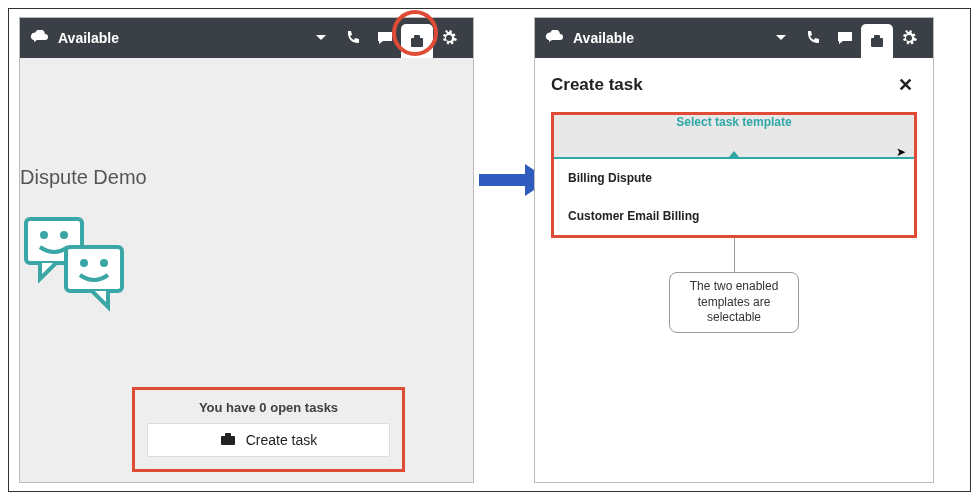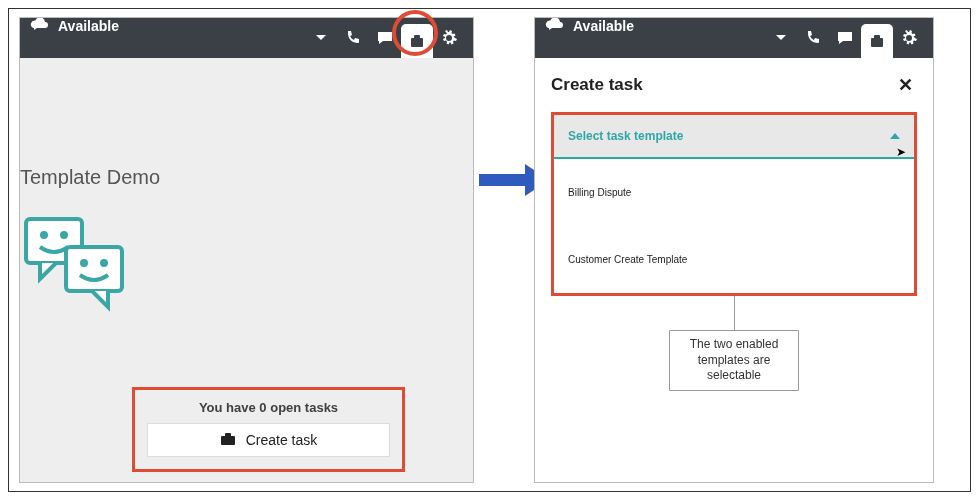--- a/index.html
+++ b/index.html
@@ -26,21 +26,21 @@
     display: flex;
     flex-direction: column;
     position: relative;
   }
   .panel.left { width: 455px; height: 466px; }
   .panel.right { width: 400px; height: 466px; margin-left: 30px; }
   .topbar {
     background: #3a4045;
     height: 40px;
     display: flex;
-    align-items: flex-start;
+    align-items: center;
     color: #fff;
     padding: 0 8px 0 10px;
     position: relative;
   }
   .topbar .status-icon { margin-right: 8px; display: inline-flex; }
   .topbar .status-text { font-size: 14px; font-weight: 600; flex: 0 0 auto; }
   .topbar .spacer { flex: 1; }
   .topbar-icons { display: flex; align-items: center; gap: 0; }
   .topbar-btn {
     width: 32px; height: 40px;
@@ -138,59 +138,60 @@
   }
   .template-header {
     background: #e8e8e8;
     border-bottom: 2px solid #2fa7a7;
     height: 44px;
     display: flex;
     align-items: center;
     padding: 0 14px;
     justify-content: space-between;
     position: relative;
+    flex-direction: column;
   }
   .template-placeholder {
     color: #2fa7a7;
     font-size: 12px;
     font-weight: 600;
   }
   .template-caret {
     width: 0; height: 0;
     border-left: 5px solid transparent;
     border-right: 5px solid transparent;
     border-bottom: 6px solid #2fa7a7;
   }
   .cursor-pointer {
     position: absolute;
     right: 8px; bottom: -2px;
     font-size: 12px;
   }
   .template-item {
-    padding: 28px 14px;
-    font-size: 10px;
-    font-weight: 400;
+    padding: 12px 14px;
+    font-size: 12px;
+    font-weight: 700;
     color: #222;
     cursor: pointer;
     background: #fff;
   }
   .template-item + .template-item { border-top: 0; }
   .callout-line {
     width: 100%;
     text-align: center;
   }
   .callout-connector {
     width: 0;
     height: 34px;
     margin: 0 auto;
     border-left: 1px solid #999;
   }
   .callout-box {
     border: 1px solid #999;
-    border-radius: 1px;
+    border-radius: 8px;
     width: 130px;
     margin: 0 auto;
     padding: 6px 8px;
     font-size: 12px;
     color: #333;
     text-align: center;
     line-height: 1.3;
   }
 </style>
 </head>
@@ -231,21 +232,21 @@
         </span>
         <span class="topbar-btn">
           <svg width="16" height="16" viewBox="0 0 16 16">
               <path fill="#fff" d="M8 5a3 3 0 100 6 3 3 0 000-6zm6 3l2 1-1 2-2-.5a6 6 0 01-1 1l.5 2-2 1-1-2h-1l-1 2-2-1 .5-2a6 6 0 01-1-1l-2 .5-1-2 2-1v-1l-2-1 1-2 2 .5a6 6 0 011-1L4 1l2-1 1 2h1l1-2 2 1-.5 2a6 6 0 011 1l2-.5 1 2-2 1z"></path>
             </svg>
         </span>
       </div>
       <div class="circle-highlight"></div>
     </div>
     <div class="panel-body">
-      <div class="welcome">Template Demo</div>
+      <div class="welcome">Dispute Demo</div>
       <div class="chat-icons">
         <svg width="110" height="100" viewBox="0 0 110 100">
           <g fill="none" stroke="#3aa6a6" stroke-width="4">
             <rect x="6" y="6" width="56" height="44" rx="4" fill="#fff"></rect>
             <path d="M20 50 L20 66 L36 50" fill="#fff"></path>
           </g>
           <circle cx="24" cy="22" r="4" fill="#3aa6a6"></circle>
           <circle cx="44" cy="22" r="4" fill="#3aa6a6"></circle>
           <path d="M20 34 Q34 44 48 34" stroke="#3aa6a6" stroke-width="4" fill="none"></path>
           <g fill="none" stroke="#3aa6a6" stroke-width="4">
@@ -325,21 +326,21 @@
           <div class="create-title">Create task</div>
           <div class="close-x">✕</div>
         </div>
         <div class="template-box">
           <div class="template-header">
             <span class="template-placeholder">Select task template</span>
             <span class="template-caret"></span>
             <span class="cursor-pointer">➤</span>
           </div>
           <div class="template-item">Billing Dispute</div>
-          <div class="template-item">Customer Create Template</div>
+          <div class="template-item">Customer Email Billing</div>
         </div>
         <div class="callout-line">
           <div class="callout-connector"></div>
           <div class="callout-box">The two enabled templates are selectable</div>
         </div>
       </div>
     </div>
   </div>
 
 </div>

